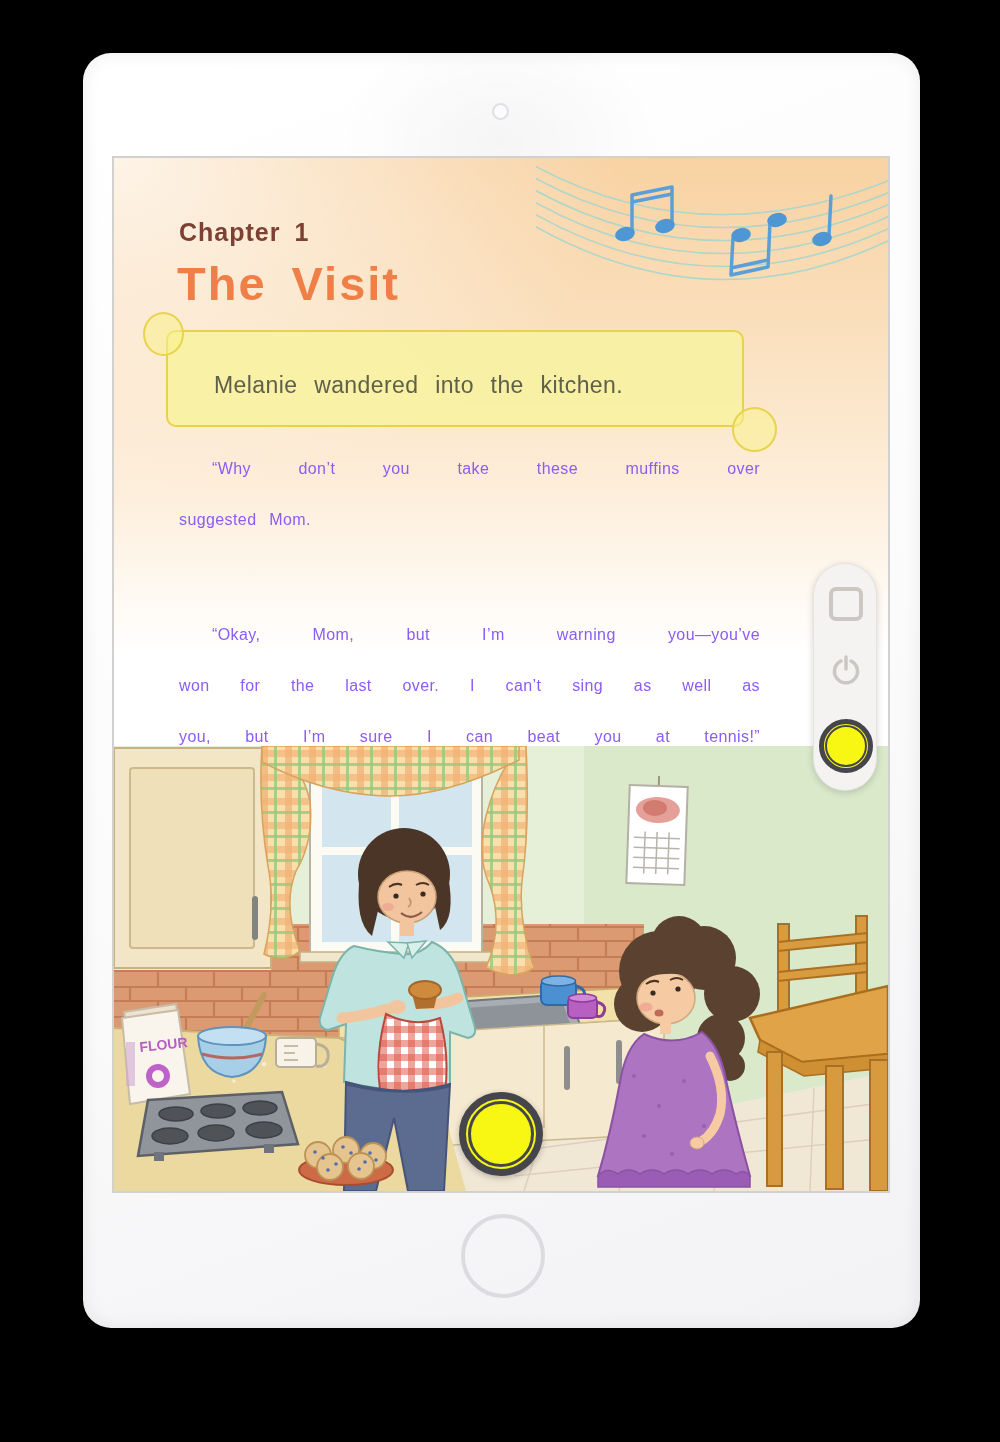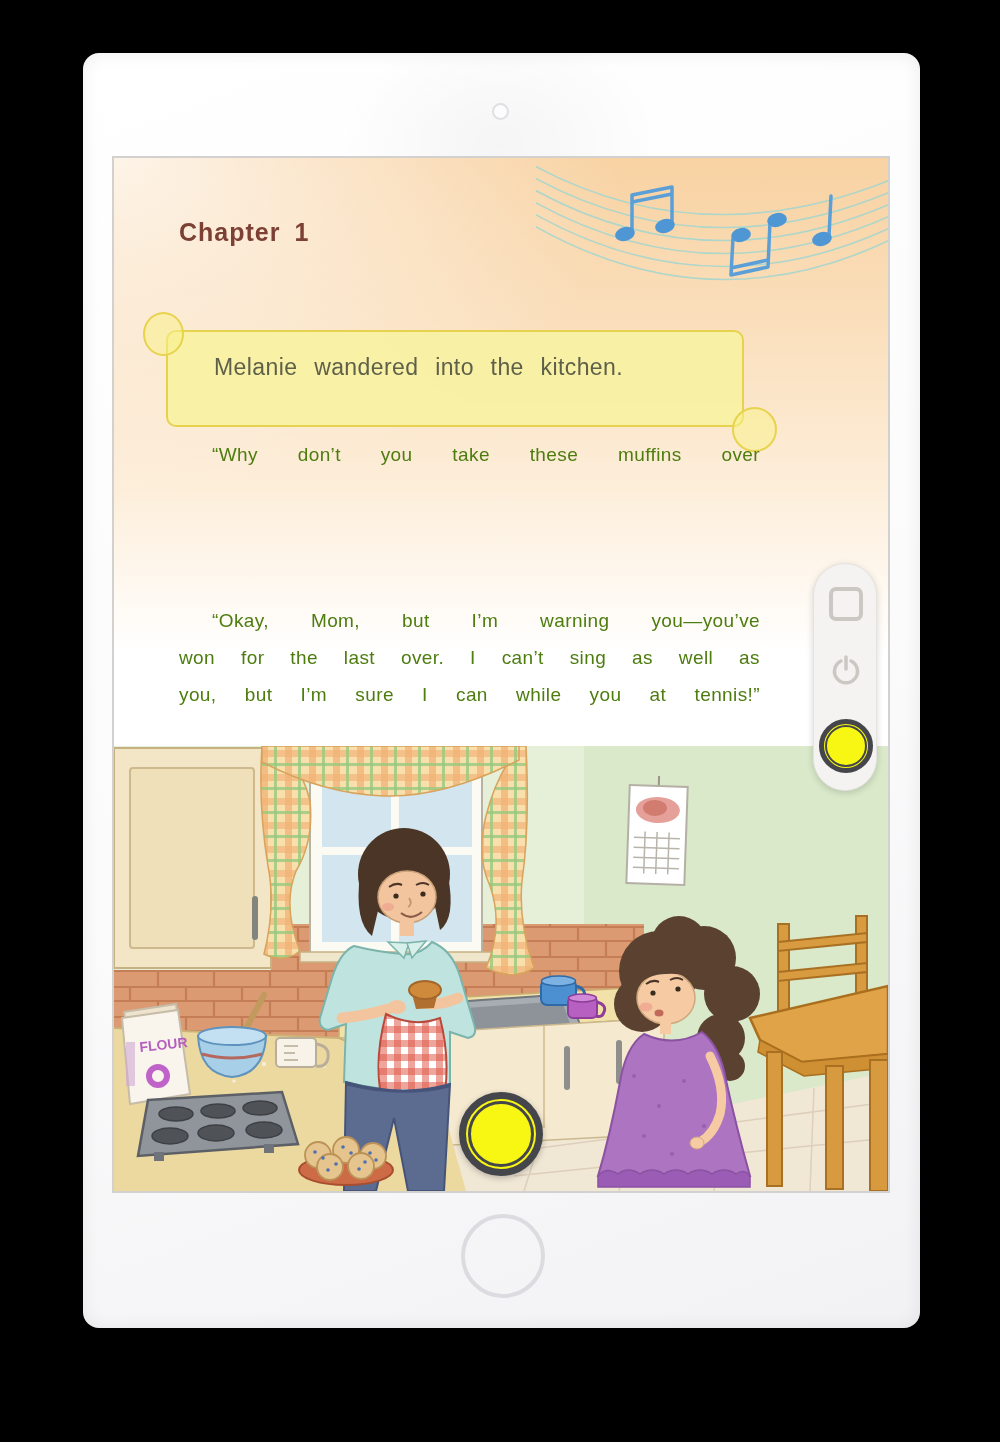--- a/index.html
+++ b/index.html
@@ -1,21 +1,21 @@
 <!DOCTYPE html>
 <html><head>
 <meta charset="utf-8">
 <style>
   html,body{margin:0;padding:0;background:#000;}
   body{width:1000px;height:1442px;position:relative;font-family:"Liberation Sans",sans-serif;overflow:hidden;}
 
   
   .tablet{position:absolute;left:83px;top:53px;width:837px;height:1275px;
     background:linear-gradient(160deg,#ffffff 0%,#fbfbfc 55%,#f2f2f4 100%);
-    border-radius:16px;box-shadow:inset 0 0 18px rgba(0,0,0,.07);}
+    border-radius:28px;box-shadow:inset 0 0 18px rgba(0,0,0,.07);}
   .camera{position:absolute;left:409px;top:50px;width:13px;height:13px;border-radius:50%;
     border:2px solid #dfdfe4;background:#fcfcfd;}
   .camera-halo{position:absolute;left:256px;top:-30px;width:320px;height:240px;border-radius:50%;
     background:radial-gradient(closest-side,rgba(0,0,0,0.035),rgba(0,0,0,0));}
   .home-button{position:absolute;left:378px;top:1161px;width:76px;height:76px;border-radius:50%;
     border:4px solid #dcdce0;background:transparent;}
 
   
   .screen{position:absolute;left:29px;top:103px;width:774px;height:1033px;
     border:2px solid #d2d1cf;background:#fff;overflow:hidden;}
@@ -27,32 +27,32 @@
   .music{position:absolute;top:0;right:0;width:352px;height:178px;}
 
   .chapter-label{position:absolute;left:65px;top:60px;font-size:25px;font-weight:bold;
     color:#7c4134;letter-spacing:1px;word-spacing:6px;}
   .page-title{position:absolute;left:63px;top:98px;font-size:47px;font-weight:bold;
     color:#ef7f46;letter-spacing:2px;word-spacing:10px;}
 
   
   .highlight-box{position:absolute;left:52px;top:172px;width:578px;height:97px;
     background:rgba(248,241,163,.93);border:2px solid #e6d24e;border-radius:10px;box-sizing:border-box;
-    padding:15px 14px 0 14px;}
+    padding:33px 14px 0 14px;}
   .hl-line{font-size:23px;line-height:40px;color:#5f6049;word-spacing:10px;letter-spacing:.4px;white-space:nowrap;}
   .hl-line.indent{text-indent:32px;}
   .hl-handle{position:absolute;border-radius:50%;border:2px solid #e7d34d;
     background:rgba(250,240,140,.55);}
   .hl-handle.tl{left:29px;top:154px;width:37px;height:40px;}
   .hl-handle.br{left:618px;top:249px;width:41px;height:41px;}
 
   
   .para{position:absolute;left:65px;width:581px;}
-  .para .pline{font-size:19px;line-height:37px;color:#4d7c0f;letter-spacing:.4px;
-    text-align:justify;text-align-last:justify;word-spacing:2px;}
+  .para .pline{font-size:16px;line-height:37px;color:#8b5cf6;letter-spacing:.4px;
+    text-align:justify;text-align-last:justify;word-spacing:2px;margin-top:14px;}
   .para .pline.first{text-indent:33px;}
   .para .pline.loose{text-align:left;text-align-last:left;word-spacing:8px;}
   .para.p2{top:278px;}
   .para.p3{top:444px;}
 
   
   .illustration{position:absolute;left:0;top:588px;width:774px;height:445px;}
 
   
   .record-big{position:absolute;left:345px;top:934px;width:84px;height:84px;border-radius:50%;
@@ -101,35 +101,37 @@
         <ellipse cx="205" cy="77" rx="10" ry="7" fill="#4f97d4" transform="rotate(-12 205 77)"></ellipse>
         <ellipse cx="241" cy="62" rx="10" ry="7" fill="#4f97d4" transform="rotate(-12 241 62)"></ellipse>
       </g>
       <g>
         <path d="M293,78 L295,38" fill="none" stroke="#5b9fd8" stroke-width="3.5" stroke-linecap="round"></path>
         <ellipse cx="286" cy="81" rx="10" ry="7" fill="#4f97d4" transform="rotate(-14 286 81)"></ellipse>
       </g>
     </svg>
 
     <div class="chapter-label">Chapter 1</div>
+    <div class="page-title">The Visit</div>
 
     <div class="highlight-box">
       <div class="hl-line indent">Melanie wandered into the kitchen.</div>
     </div>
     <div class="hl-handle tl"></div>
     <div class="hl-handle br"></div>
 
     <div class="para p2">
       <div class="pline first">“Why don’t you take these muffins over</div>
+      <div class="pline loose">suggested Mom.</div>
     </div>
 
     <div class="para p3">
       <div class="pline first">“Okay, Mom, but I’m warning you—you’ve</div>
       <div class="pline">won for the last over. I can’t sing as well as</div>
-      <div class="pline">you, but I’m sure I can while you at tennis!”</div>
+      <div class="pline">you, but I’m sure I can beat you at tennis!”</div>
     </div>
 
     <svg class="illustration" viewBox="0 0 774 445">
       <defs>
         <pattern id="plaid" width="24" height="24" patternUnits="userSpaceOnUse">
           <rect width="24" height="24" fill="#f9dfab"></rect>
           <rect x="3" width="7" height="24" fill="#f1b376" opacity=".75"></rect>
           <rect y="4" width="24" height="7" fill="#f1b376" opacity=".65"></rect>
           <rect x="16" width="3" height="24" fill="#96c97e" opacity=".8"></rect>
           <rect y="17" width="24" height="3" fill="#96c97e" opacity=".8"></rect>

